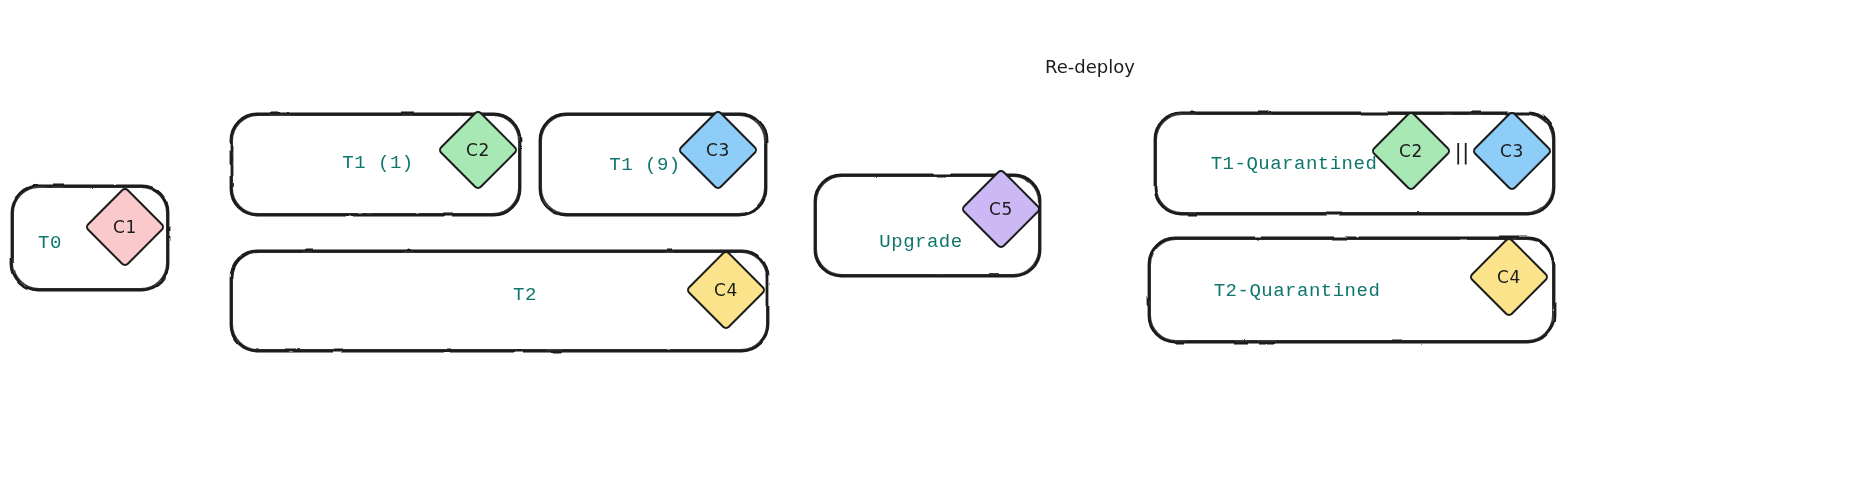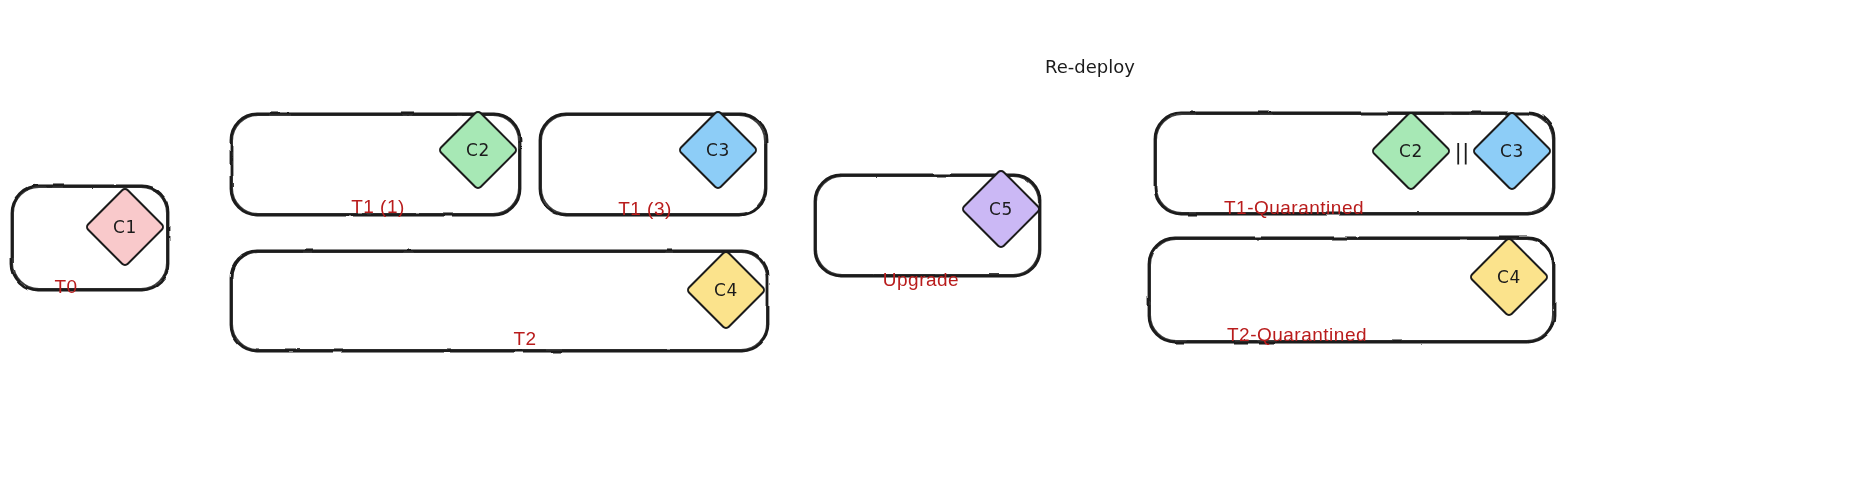--- a/index.html
+++ b/index.html
@@ -18,28 +18,27 @@
 
   #canvas {
     position: absolute;
     inset: 0;
     width: 1856px;
     height: 496px;
   }
 
   .node-label {
     position: absolute;
-    font-family: Liberation Sans, sans-serif;
+    font-family: Liberation Mono, monospace;
     font-size: 19px;
     letter-spacing: 0.5px;
-    color: #b91c1c;
+    color: #0f766e;
     white-space: nowrap;
     transform: translate(-50%, -50%);
     user-select: none;
-    margin-top: 44px;
   }
 
   .chip {
     position: absolute;
     display: flex;
     align-items: center;
     justify-content: center;
     transform: translate(-50%, -50%) rotate(45deg);
     border: 2.6px solid #1b1b1b;
     border-radius: 5px;
@@ -110,29 +109,29 @@
 
   <g id="divider-layer" filter="url(#rough2)">
     <line x1="1284" y1="48" x2="1284" y2="496" stroke="#1b1b1b" stroke-width="3" stroke-linecap="round" stroke-dasharray="14 14"></line>
   </g>
 </svg>
 
 <div id="labels">
 
   <div class="divider-label" style="left:1090px; top:8px;margin-top:48px;">Re-deploy</div>
 
-  <div class="node-label" style="left:66px; top:243px;">T0</div>
+  <div class="node-label" style="left:50px; top:243px;">T0</div>
 
   <div class="node-label" style="left:378px; top:163px;">T1 (1)</div>
 
-  <div class="node-label" style="left:645px; top:165px;">T1 (3)</div>
+  <div class="node-label" style="left:645px; top:165px;">T1 (9)</div>
 
   <div class="node-label" style="left:525px; top:295px;">T2</div>
 
-  <div class="node-label" style="left:921px; top:236px;text-align:center;">Upgrade</div>
+  <div class="node-label" style="left:921px; top:242px;text-align:center;">Upgrade</div>
 
   <div class="node-label" style="left:1294px; top:164px;">T1-Quarantined</div>
 
   <div class="node-label" style="left:1297px; top:291px;">T2-Quarantined</div>
 
   <div class="chip" style="left:125px; top:227px; width:58px; height:58px; background:#f9c9cb;">
     <span>C1</span>
   </div>
 
   <div class="chip" style="left:478px; top:150px; width:58px; height:58px; background:#a7e8b5;">

